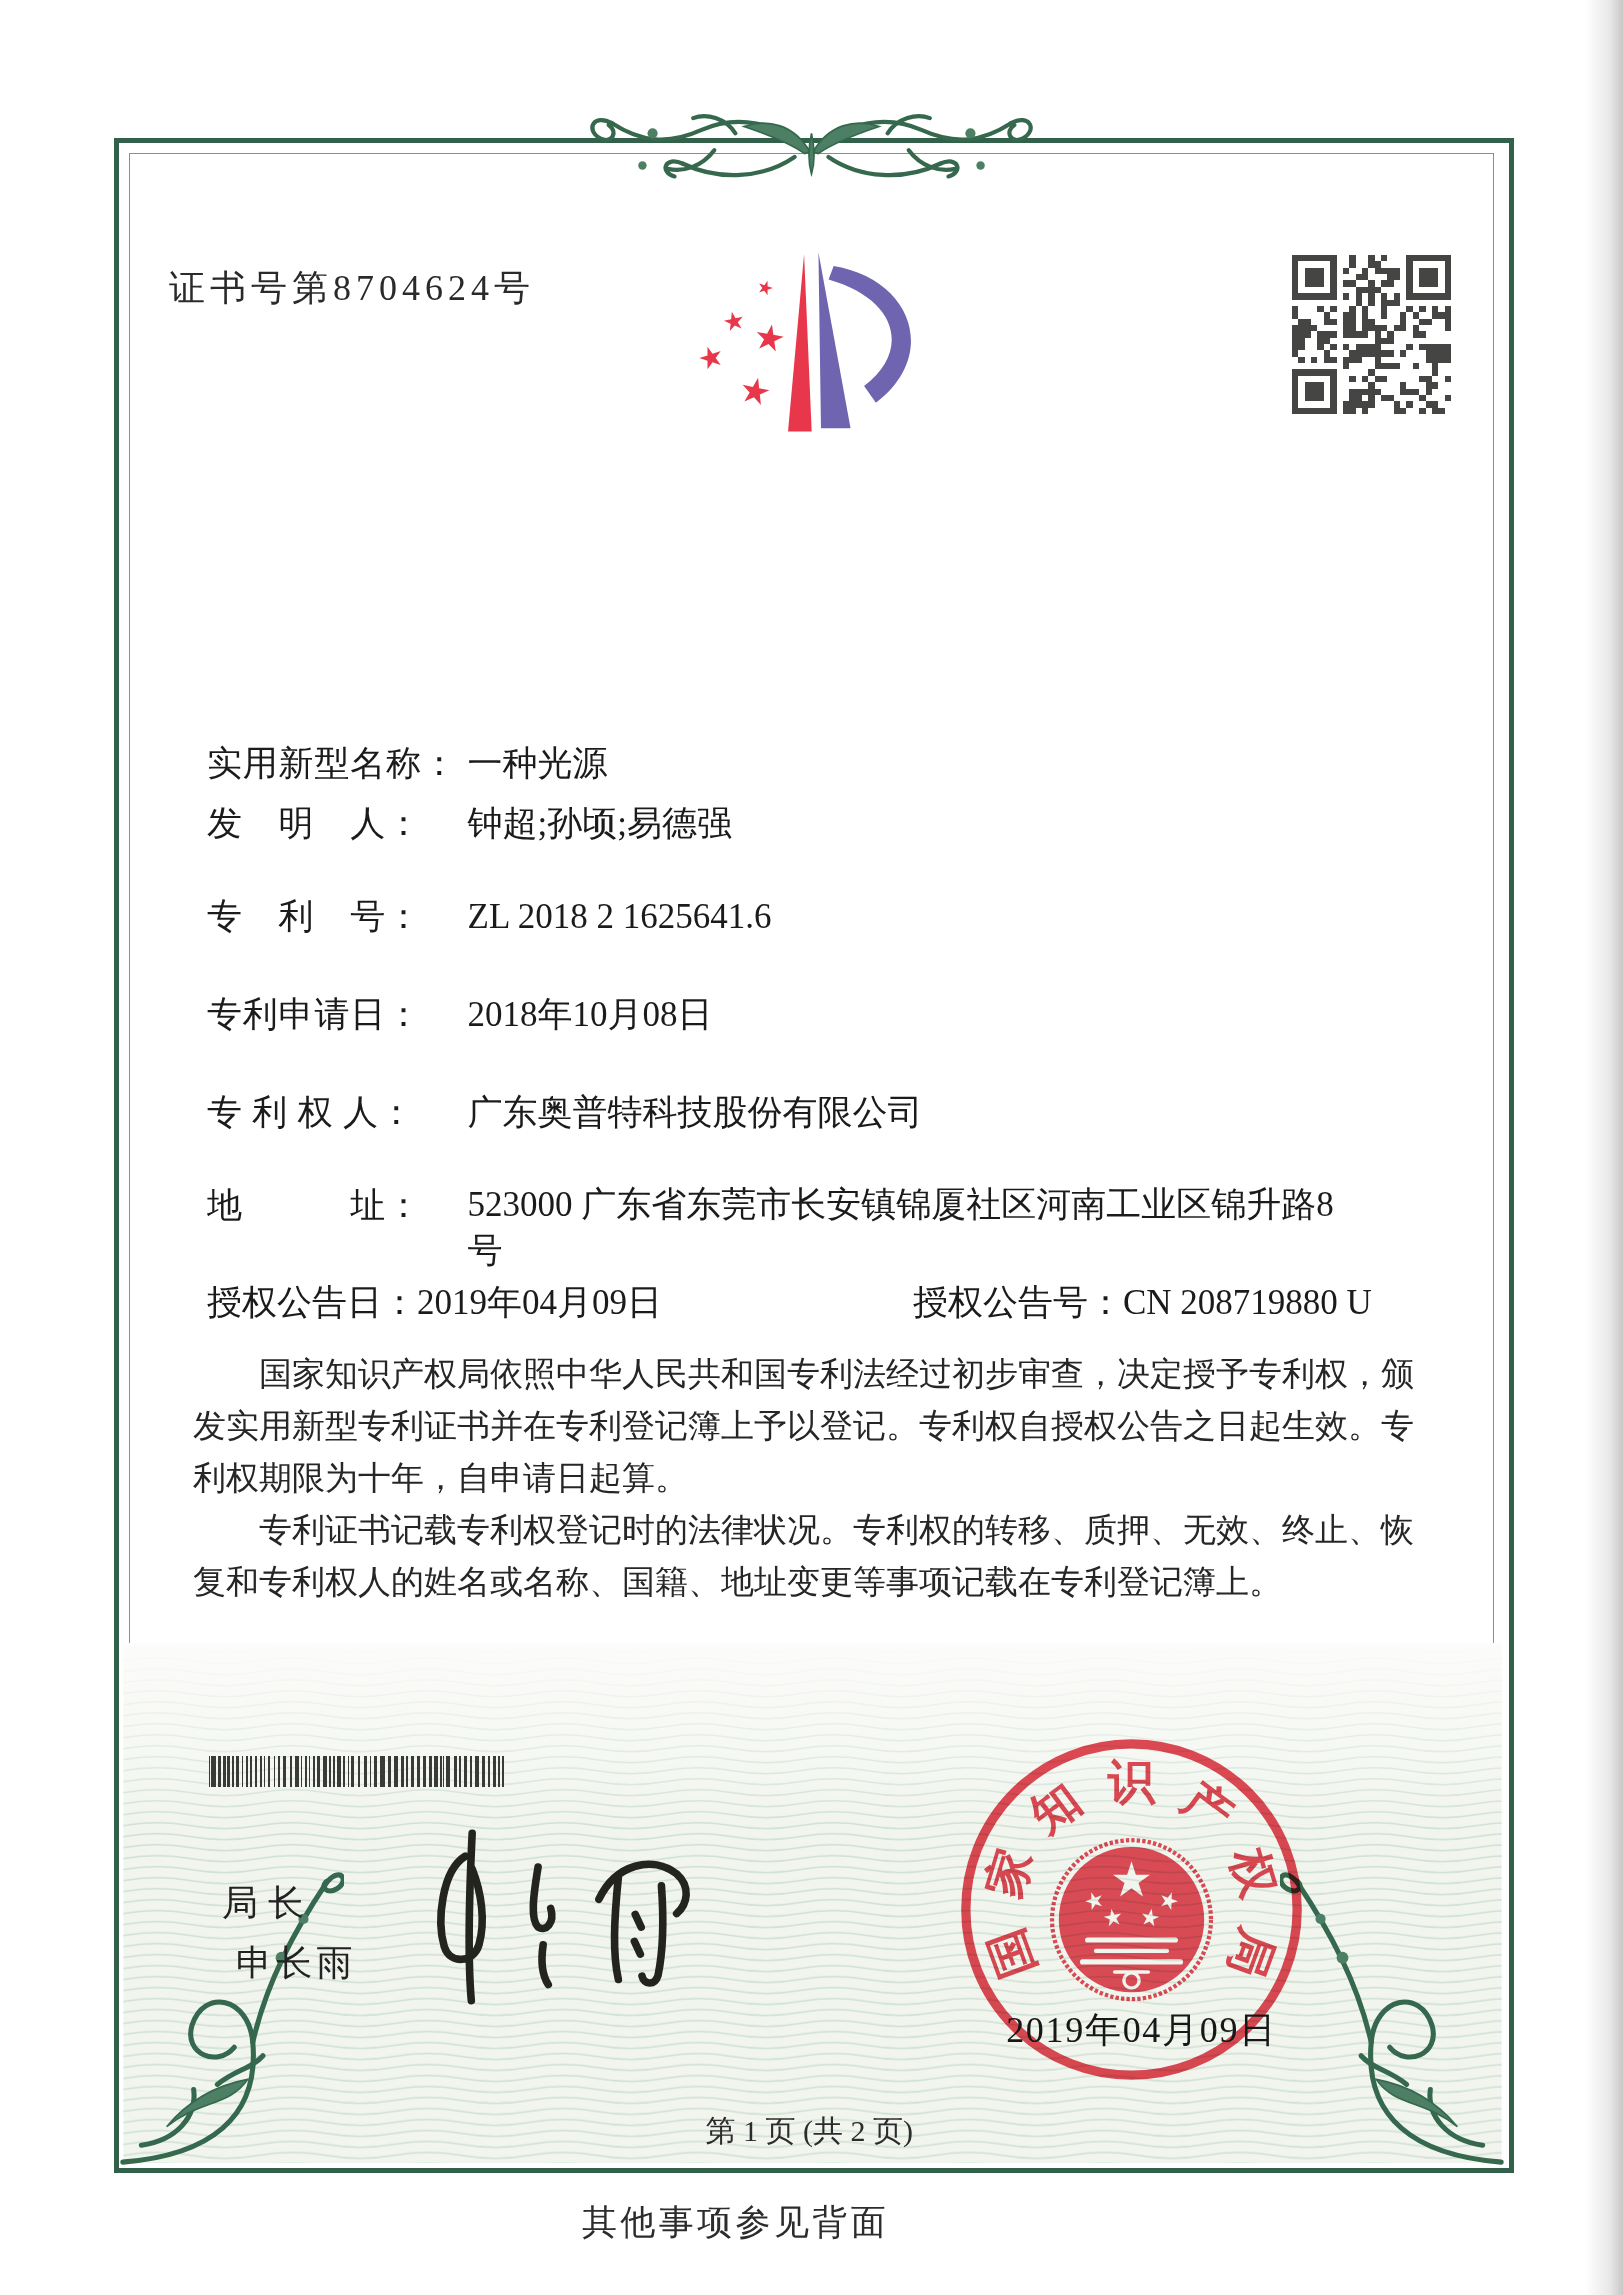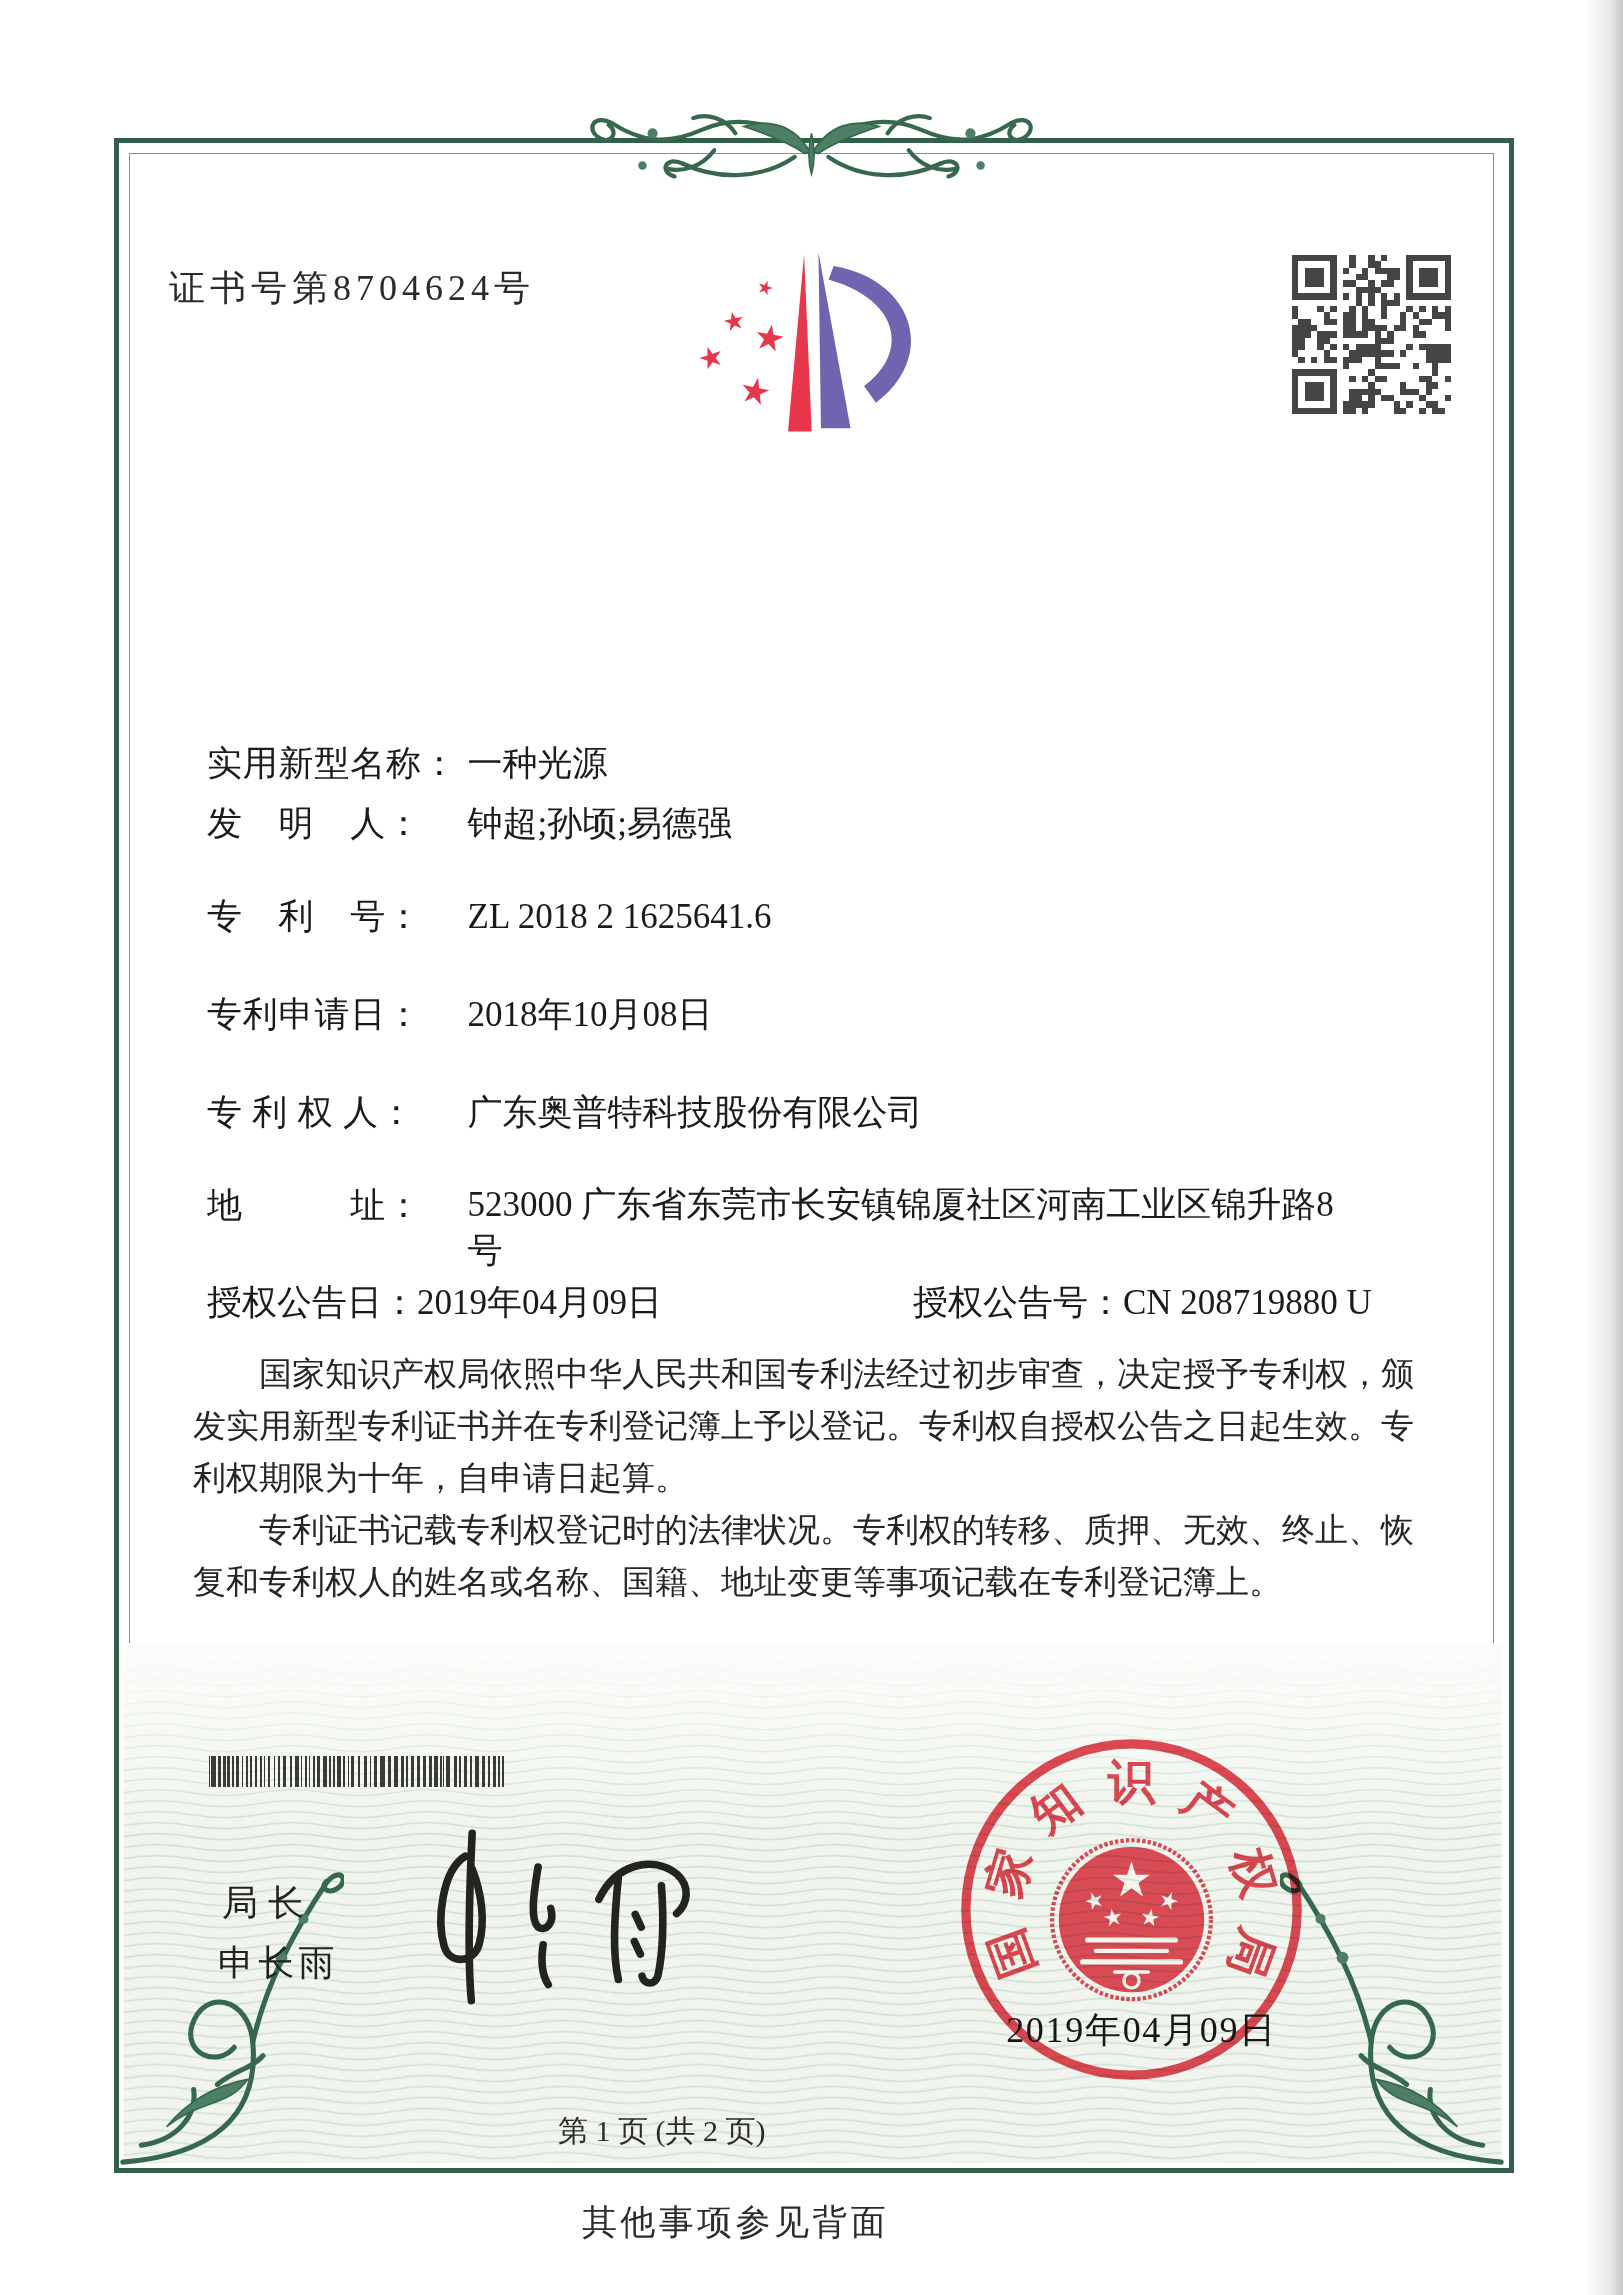--- a/index.html
+++ b/index.html
@@ -30,28 +30,28 @@
   .field .val{margin-left:8.5px;}
   .addr-val{display:inline-block; vertical-align:top; margin-left:8.5px; line-height:46px; white-space:nowrap;}
   .grant-no{position:absolute; left:706px; top:0;}
   
   .legal{left:193px; top:1348px; width:1240px; font-size:33px; line-height:52px; color:#262626;}
   .legal p{margin:0; text-indent:2em;}
   
   .barcode{left:209px; top:1756px; width:306px; height:31px; white-space:nowrap; font-size:0;}
   .barcode i{display:inline-block; height:100%; background:#3a3a38;}
   .director-title{left:222px; top:1879px; font-size:36px; letter-spacing:10px; color:#222;}
-  .director-name{left:218px; top:1939px; font-size:36px; letter-spacing:4.2px; color:#222;}
+  .director-name{left:236px; top:1939px; font-size:36px; letter-spacing:4.2px; color:#222;}
   .signature{left:364px; top:1818px;}
   .seal{left:954px; top:1732px; opacity:.93; mix-blend-mode:multiply;}
   .seal-char{font-size:56px; font-weight:700; fill:#e23c49;
     font-family:"Liberation Serif","DejaVu Serif",serif;}
   .seal-date{left:981px; top:2006px; width:321px; text-align:center;
     font-size:36px; letter-spacing:1.7px; color:#171717;}
-  .page-num{left:558px; top:2111px; width:355px; text-align:left; font-size:30px; color:#2c2c2c;}
+  .page-num{left:558px; top:2111px; width:355px; text-align:right; font-size:30px; color:#2c2c2c;}
   .reverse-note{left:541px; top:2199px; width:389px; text-align:center;
     font-size:35px; letter-spacing:3.4px; color:#2c2c2c;}
   .page-edge{right:0; top:0; bottom:0; width:39px;
     background:linear-gradient(to right, rgba(160,160,162,0) 0%, rgba(160,160,162,.25) 65%, rgba(125,125,128,.45) 100%);}
 </style>
 </head>
 <body>
 
 <div class="page">
 

